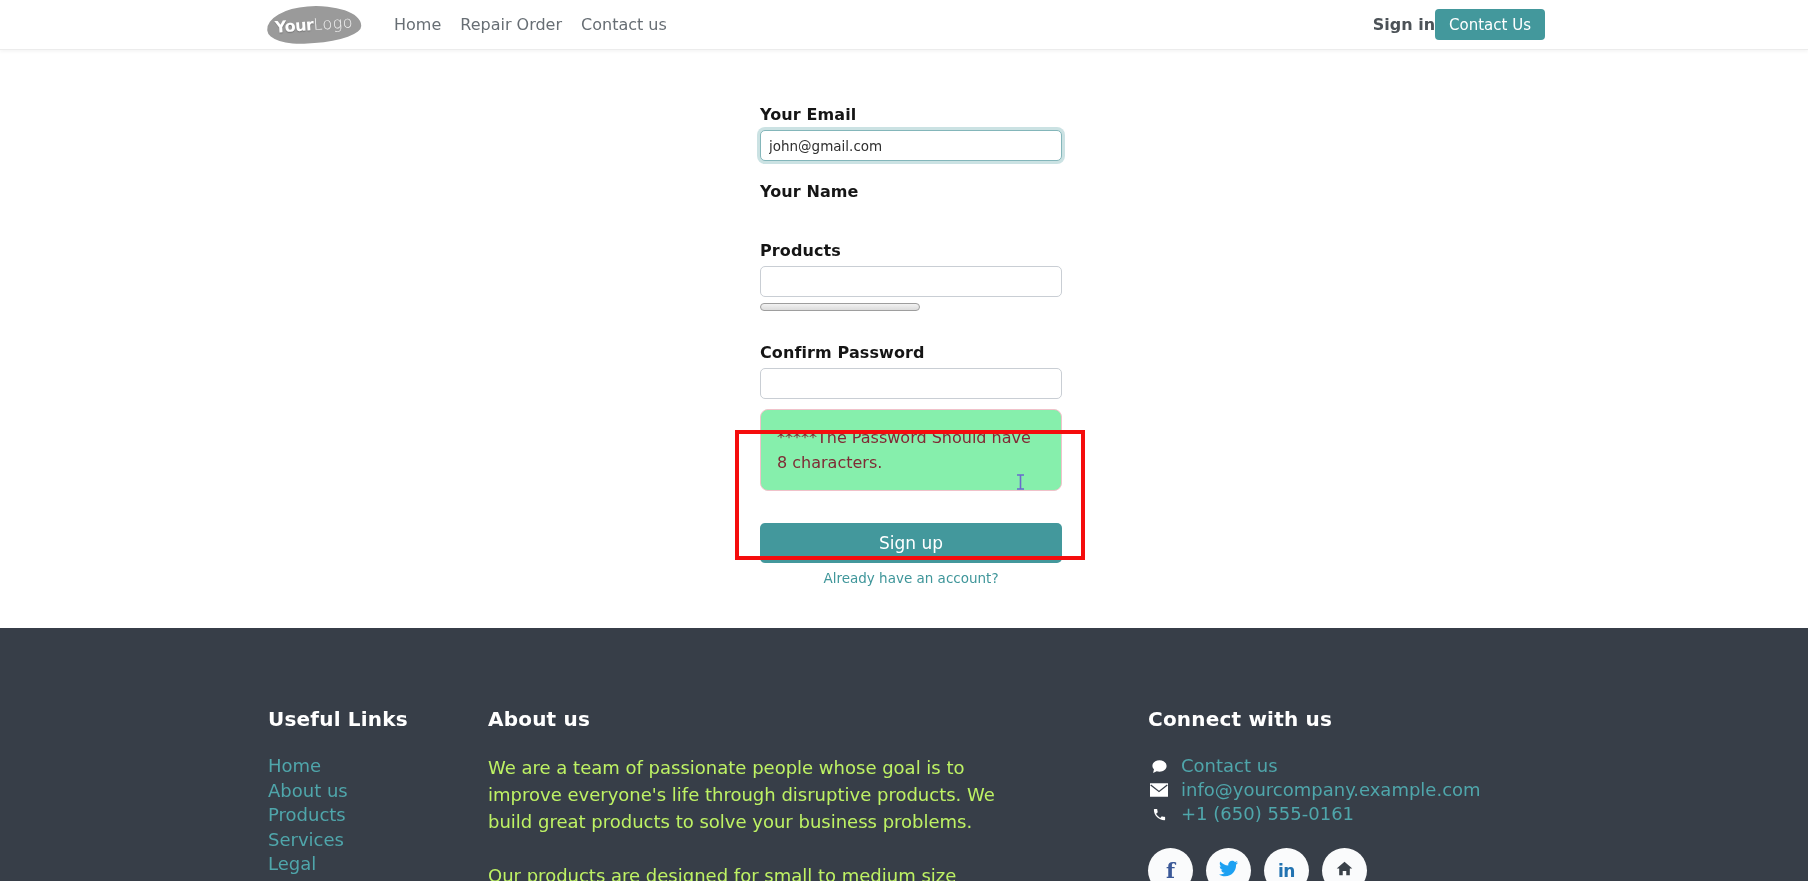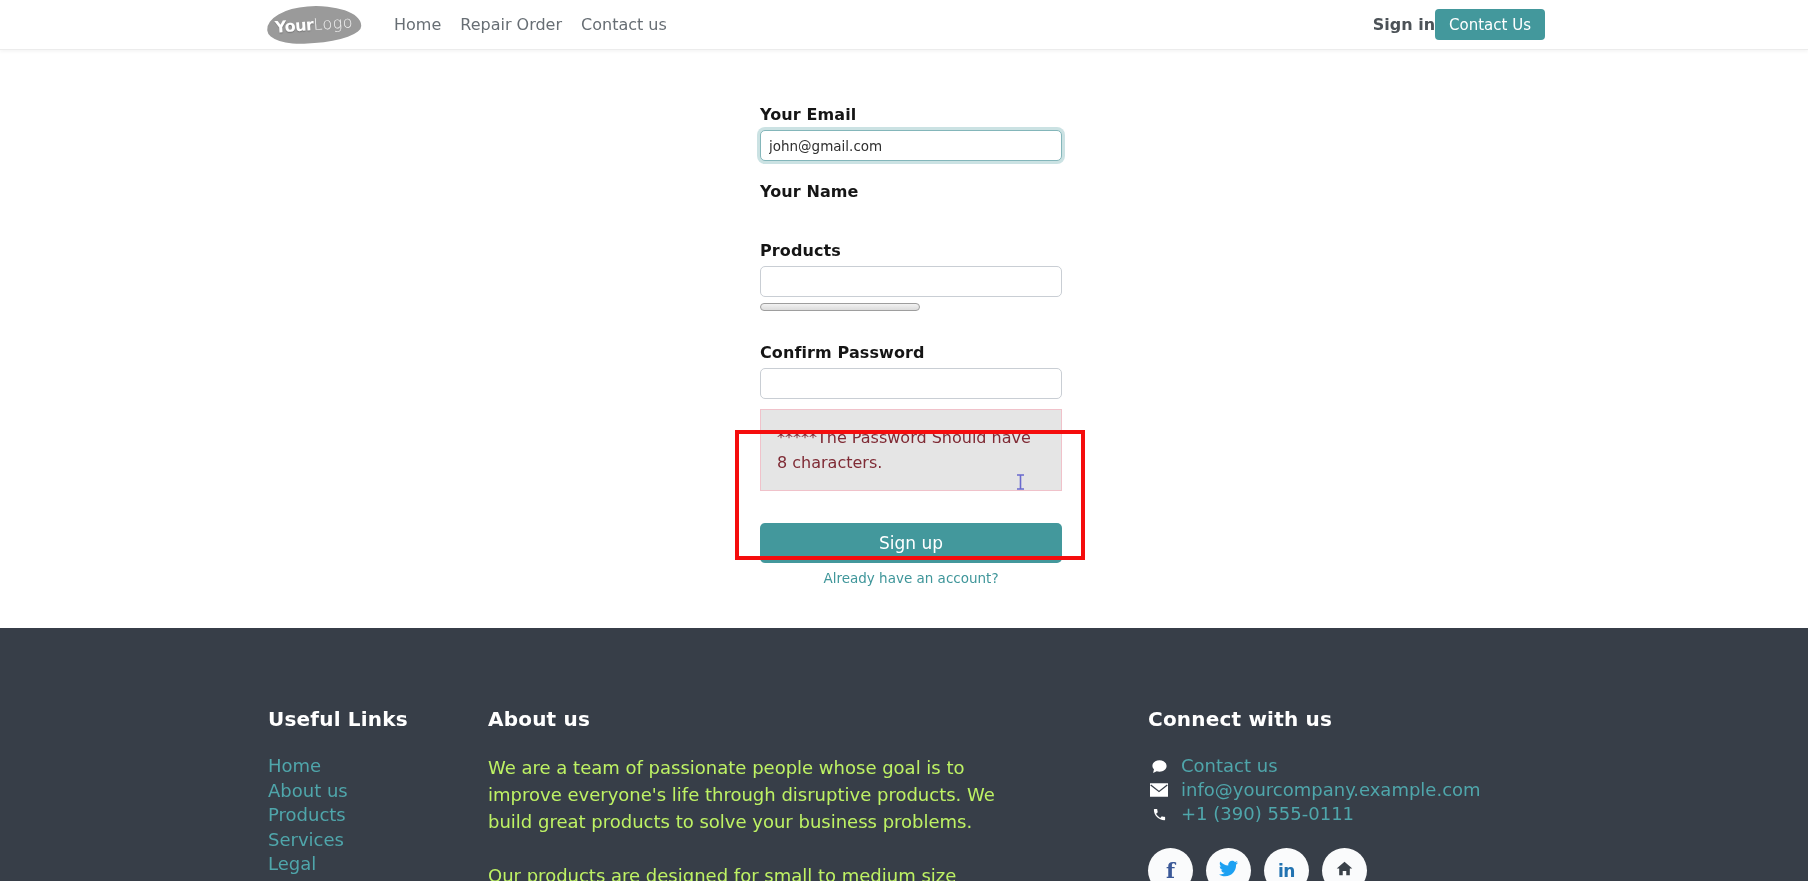--- a/index.html
+++ b/index.html
@@ -50,22 +50,22 @@
   .grp-email { margin-bottom: 21px; }
   .grp-name  { margin-bottom: 40px; }
   .grp-pass  { margin-bottom: 32px; }
   .grp-conf  { margin-bottom: 10px; }
   .meter {
     width: 160px; height: 8px; margin-top: 6px;
     border: 1px solid #9e9e9e; border-radius: 5px;
     background: linear-gradient(#f2f2f2, #dcdcdc);
   }
   .alert-error {
-    border-radius: 0; padding: 15px 16px;
-    background: #e5e5e5; border: 1px solid #f0c2ca;
+    border-radius: 8px; padding: 15px 16px;
+    background: #86efac; border: 1px solid #f0c2ca;
     color: #7f2b35; font-size: 16px; line-height: 25px;
   }
   .btn-signup {
     display: block; width: 100%; height: 40px; margin-top: 32px;
     border: none; border-radius: 5px; background: #43989c; color: #fff;
     font-size: 17px; cursor: pointer; font-family: inherit;
   }
   .already-link { display: block; text-align: center; margin-top: 7px; font-size: 13.5px; color: #3f969a; text-decoration: none; cursor: pointer; }
 
   
@@ -196,21 +196,21 @@
         </span>
         <a class="c-label">info@yourcompany.example.com</a>
       </div>
 
       <div class="connect-item">
         <span class="c-icon">
           <svg width="15" height="15" viewBox="0 0 24 24">
               <path fill="#ffffff" d="M6.6 10.8c1.4 2.8 3.8 5.1 6.6 6.6l2.2-2.2c.3-.3.7-.4 1-.2 1.1.4 2.3.6 3.6.6.6 0 1 .4 1 1V20c0 .6-.4 1-1 1C10.6 21 3 13.4 3 4c0-.6.4-1 1-1h3.5c.6 0 1 .4 1 1 0 1.2.2 2.4.6 3.6.1.3 0 .7-.2 1l-2.3 2.2z"></path>
             </svg>
         </span>
-        <a class="c-label">+1 (390) 555-0111</a>
+        <a class="c-label">+1 (650) 555-0161</a>
       </div>
 
       <div class="social-row">
         <div class="social-circle">
           <span class="fb-glyph">f</span>
         </div>
         <div class="social-circle">
           <span>
             <svg width="19" height="19" viewBox="0 0 24 24">
                 <path fill="#1da1f2" d="M23.954 4.569c-.885.389-1.83.654-2.825.775 1.014-.611 1.794-1.574 2.163-2.723-.951.555-2.005.959-3.127 1.184-.896-.959-2.173-1.559-3.591-1.559-2.717 0-4.92 2.203-4.92 4.917 0 .39.045.765.127 1.124C7.691 8.094 4.066 6.13 1.64 3.161c-.427.722-.666 1.561-.666 2.475 0 1.71.87 3.213 2.188 4.096-.807-.026-1.566-.248-2.228-.616v.061c0 2.385 1.693 4.374 3.946 4.827-.413.111-.849.171-1.296.171-.314 0-.615-.03-.916-.086.631 1.953 2.445 3.377 4.604 3.417-1.68 1.319-3.809 2.105-6.102 2.105-.39 0-.779-.023-1.17-.067 2.189 1.394 4.768 2.209 7.557 2.209 9.054 0 13.999-7.496 13.999-13.986 0-.209 0-.42-.015-.63.961-.689 1.8-1.56 2.46-2.548l-.047-.02z"></path>

